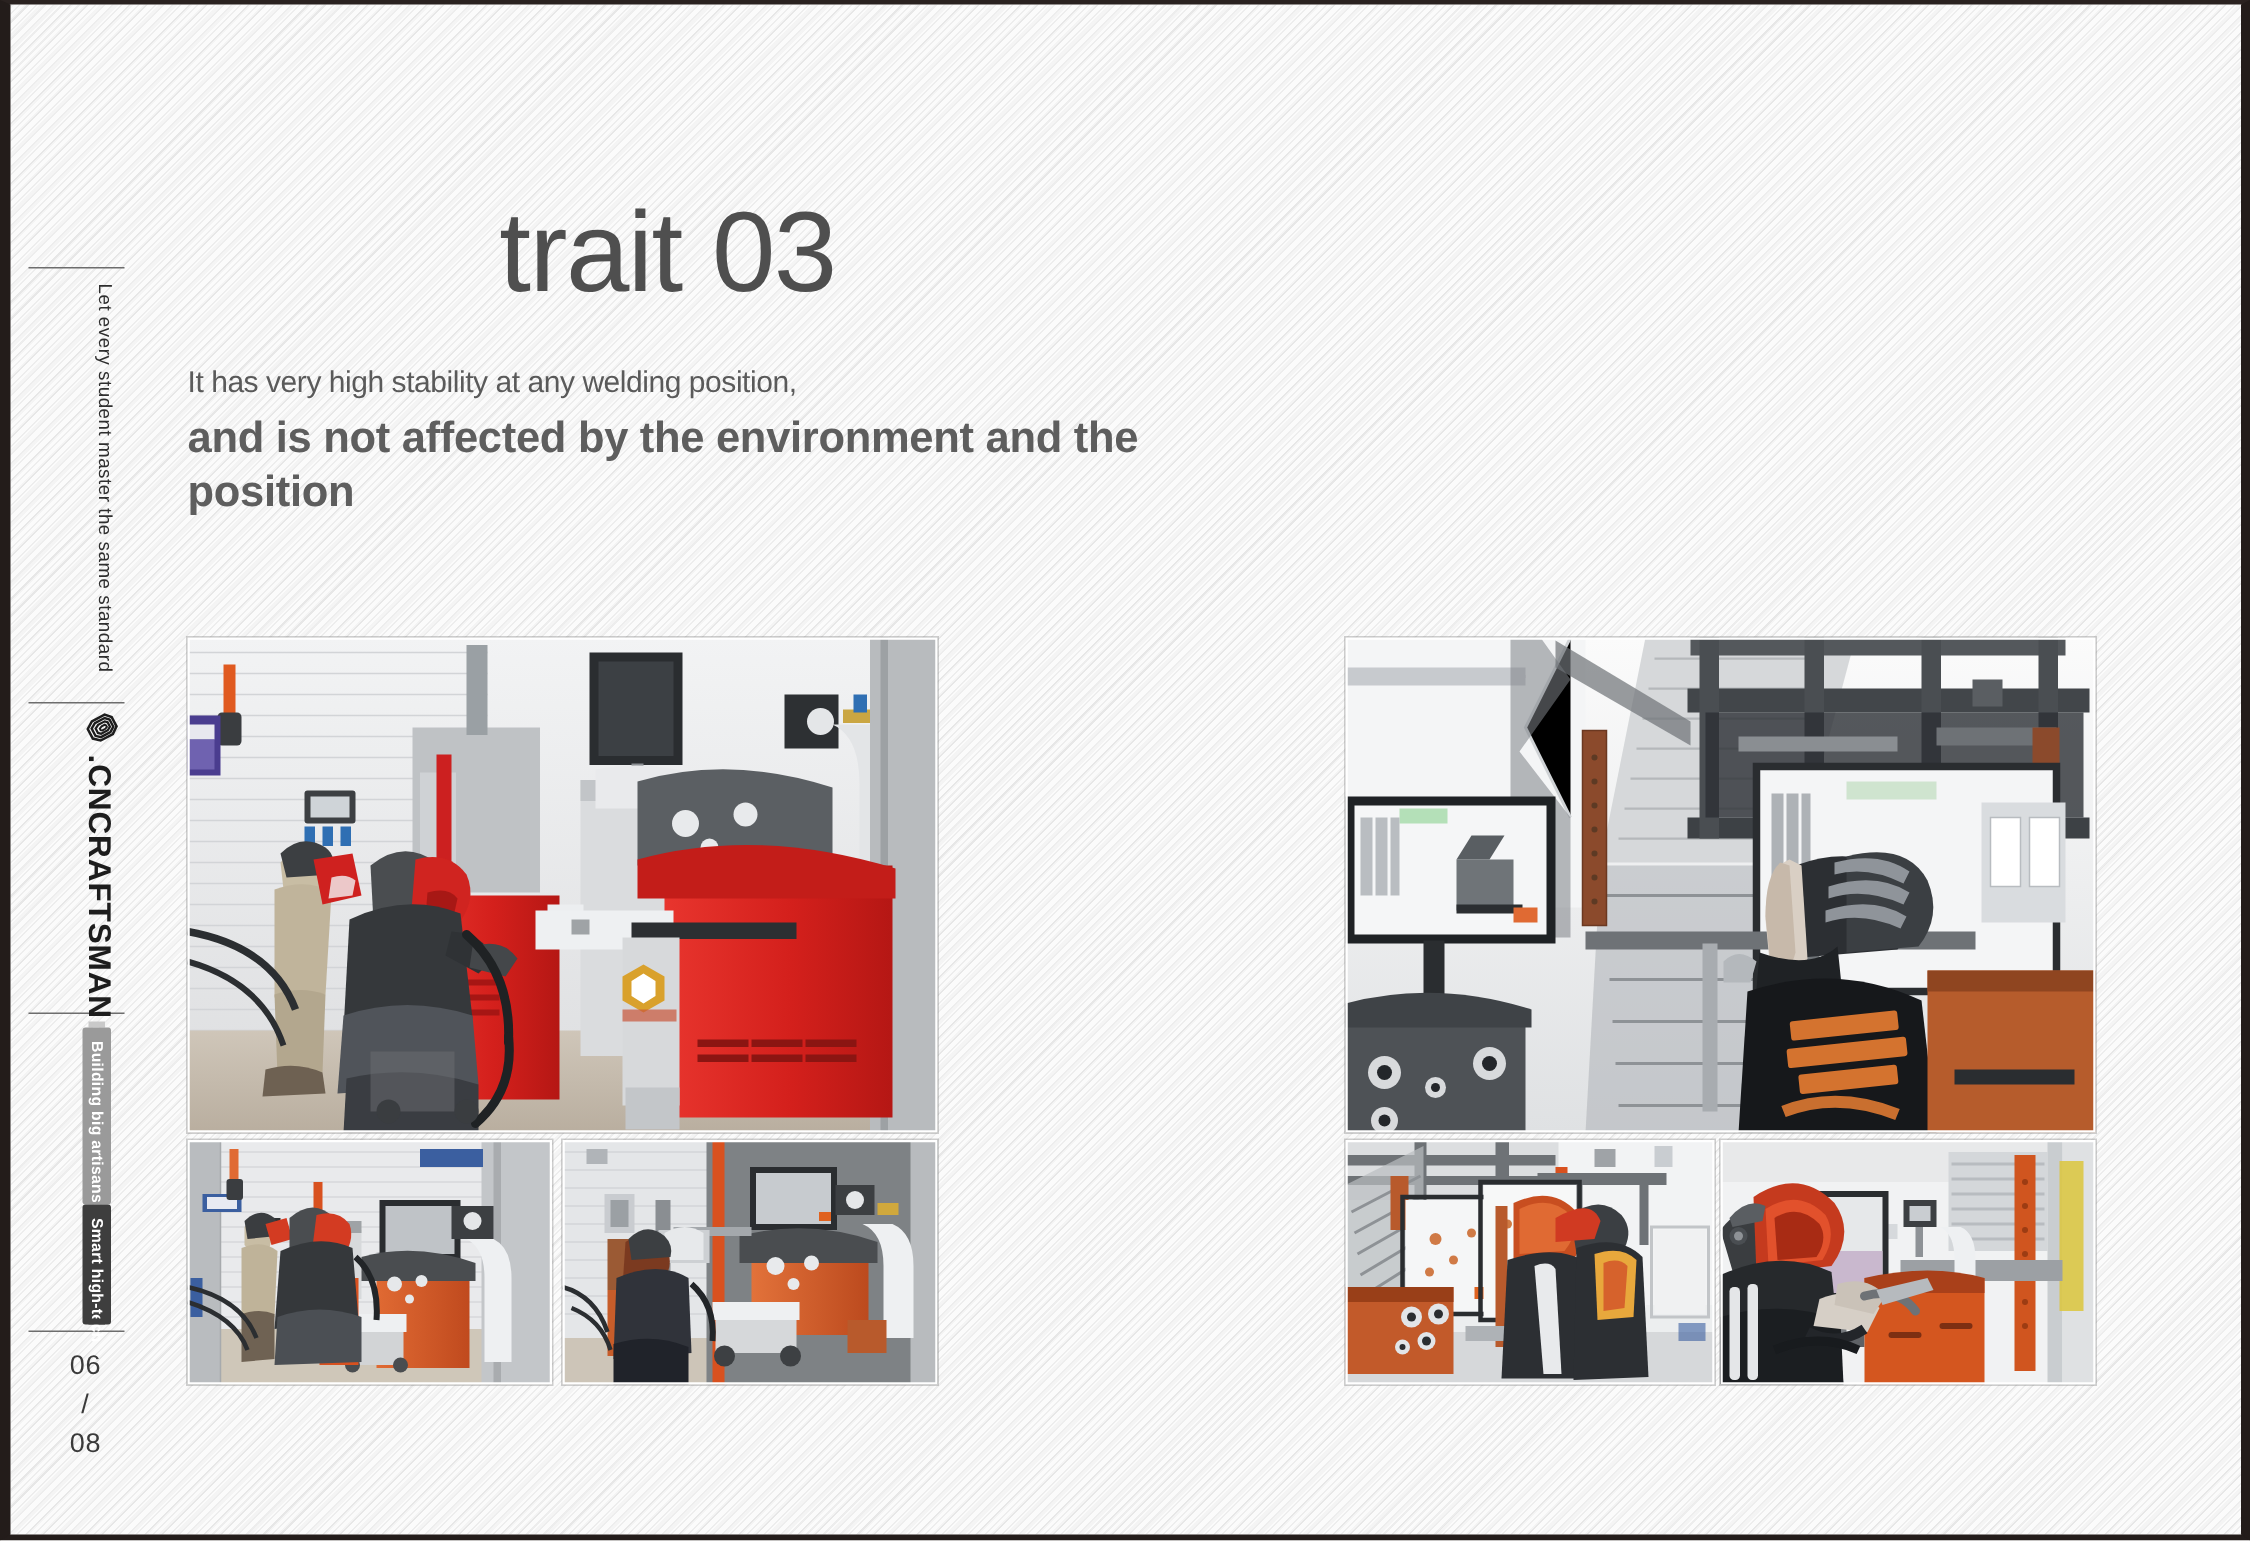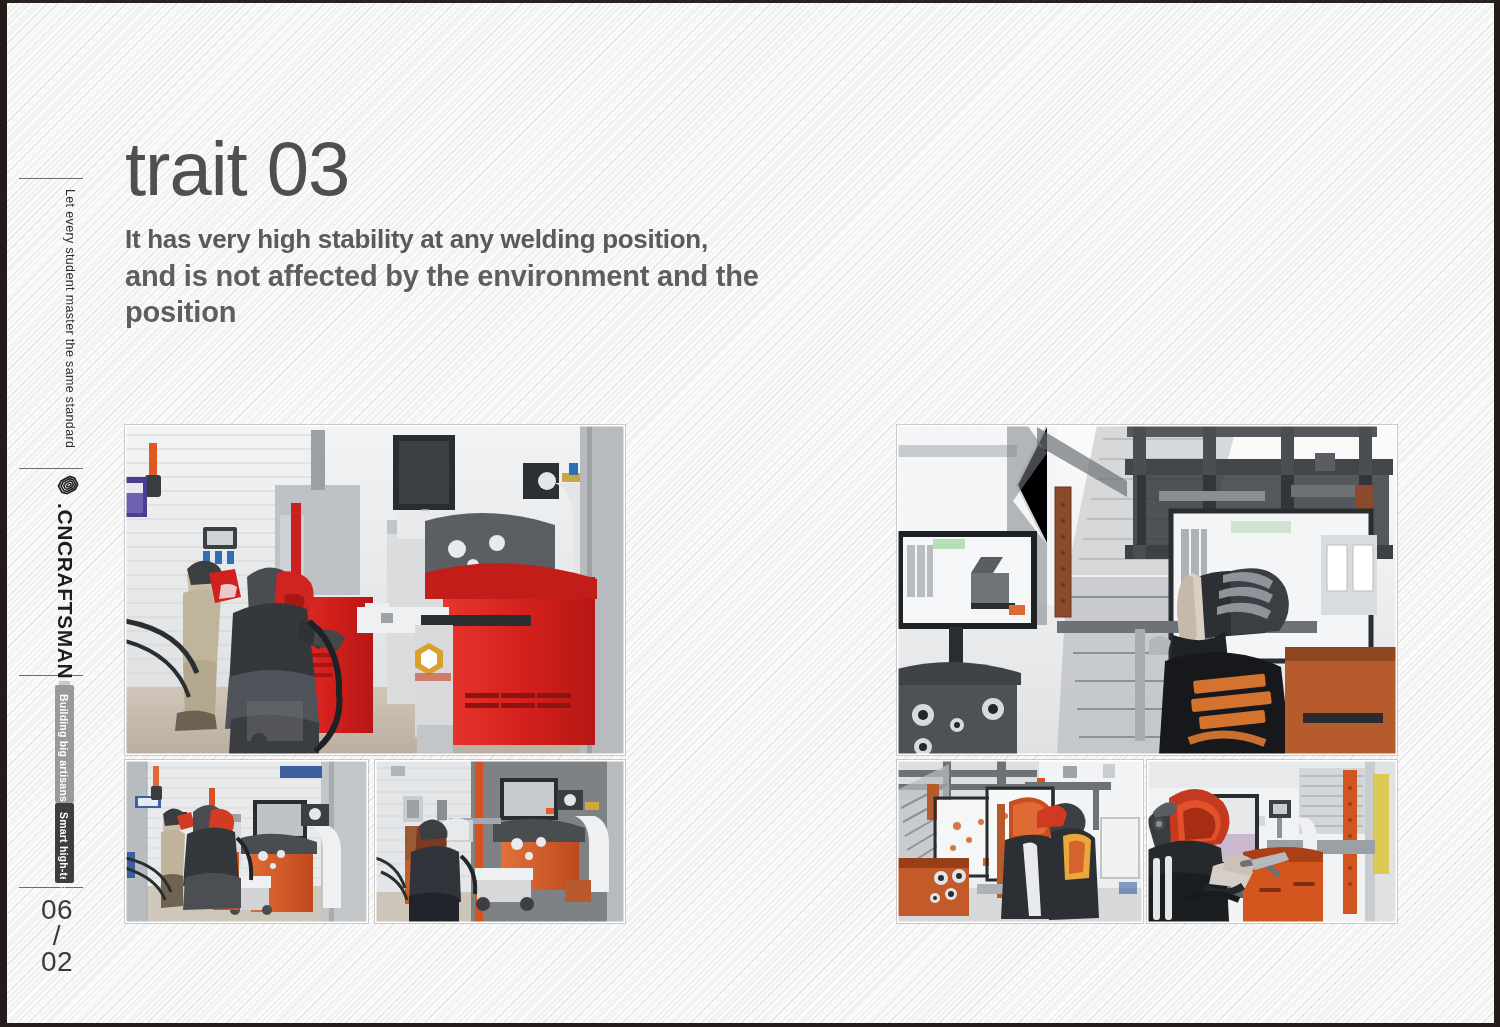--- a/index.html
+++ b/index.html
@@ -61,33 +61,33 @@
     padding:9px 4px; text-align:center; color:#ffffff;
     border-radius:2px;
   }
   #badge-artisans { top:682px; background:#9a9a9a; height:118px; width:19px; }
   #badge-smart    { top:800px; background:#3e3e3e; height:80px;  width:19px; }
   .badge-nub { position:absolute; left:52px; width:11px; height:4px; background:#c9c9c9; }
 
   #pageno {
     position:absolute; left:0px; top:894px; width:100px;
     text-align:center; color:#3a3a3a;
-    font-size:28px; line-height:26px; letter-spacing:0.5px;
+    font-size:18px; line-height:26px; letter-spacing:0.5px;
   }
   #pageno span { display:block; }
 
   
   #headline { position:absolute; left:118px; top:128px; width:640px; }
   #trait-title {
     font-size:76px; line-height:76px; font-weight:400;
-    color:#4f4f4f; letter-spacing:-1px;
+    color:#4f4f4f; letter-spacing:-1px;text-align:center;
   }
   #lead-1 {
-    margin-top:14px;
-    font-size:26px; line-height:37px; font-weight:700; color:#5a5a5a;
+    margin-top:30px;
+    font-size:20px; line-height:37px; font-weight:400; color:#5a5a5a;
     letter-spacing:-0.3px;
   }
   #lead-2 {
     font-size:29px; line-height:36px; font-weight:700; color:#5e5e5e;
     letter-spacing:-0.2px;
   }
 
   
   .photo {
     position:absolute; overflow:hidden; background:#d8d8d8;
@@ -131,21 +131,21 @@
     </div>
 
     <div class="badge-nub" style="top:678px;"></div>
     <div class="badge" id="badge-artisans">Building big artisans</div>
     <div class="badge" id="badge-smart">Smart high-tech</div>
     <div class="badge-nub" style="top:876px;background:#3e3e3e;"></div>
 
     <div id="pageno">
       <span>06</span>
       <span>/</span>
-      <span>02</span>
+      <span>08</span>
     </div>
   </div>
 
   <div id="headline">
     <div id="trait-title">trait 03</div>
     <div id="lead-1">It has very high stability at any welding position,</div>
     <div id="lead-2">and is not affected by the environment and the position</div>
   </div>
 
   <div class="photo" id="photo-main-left">

